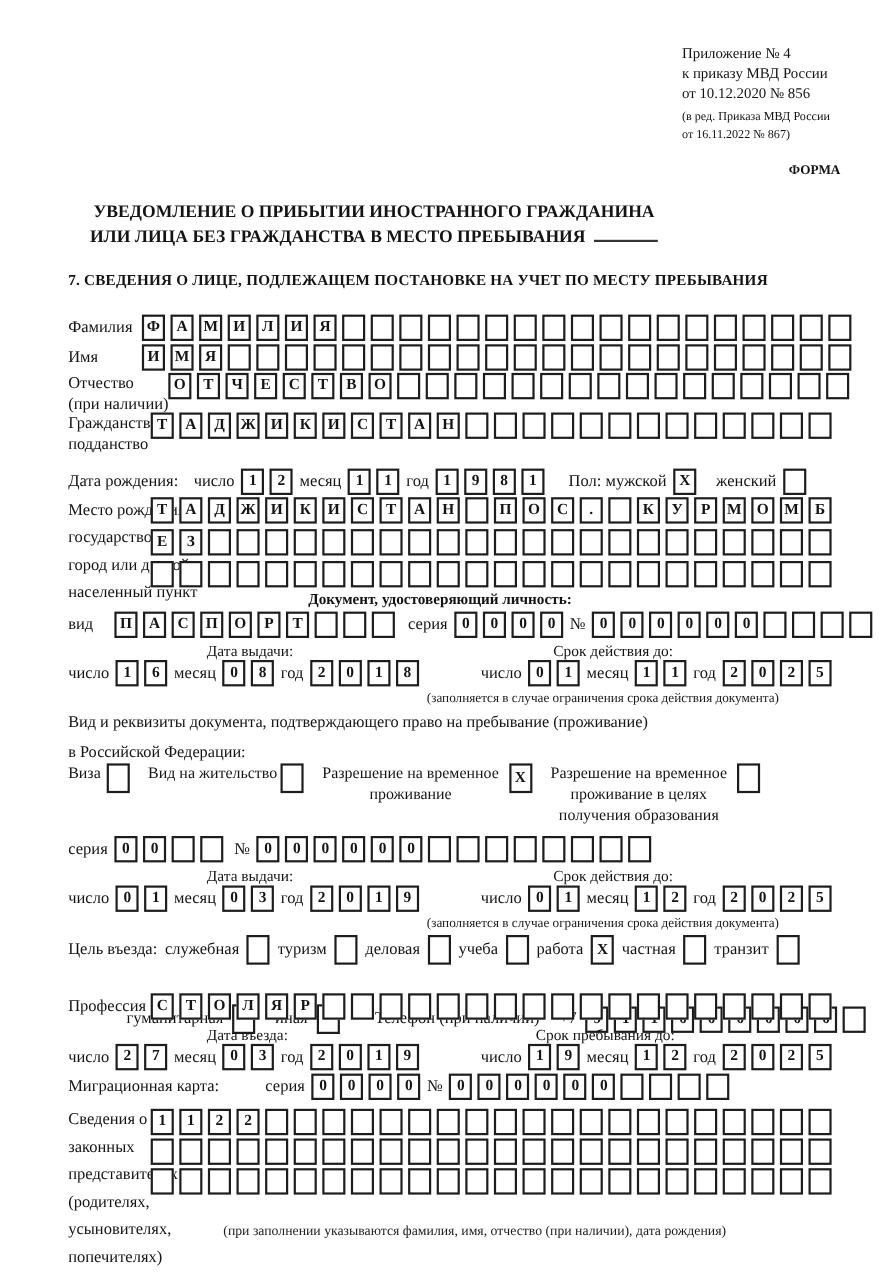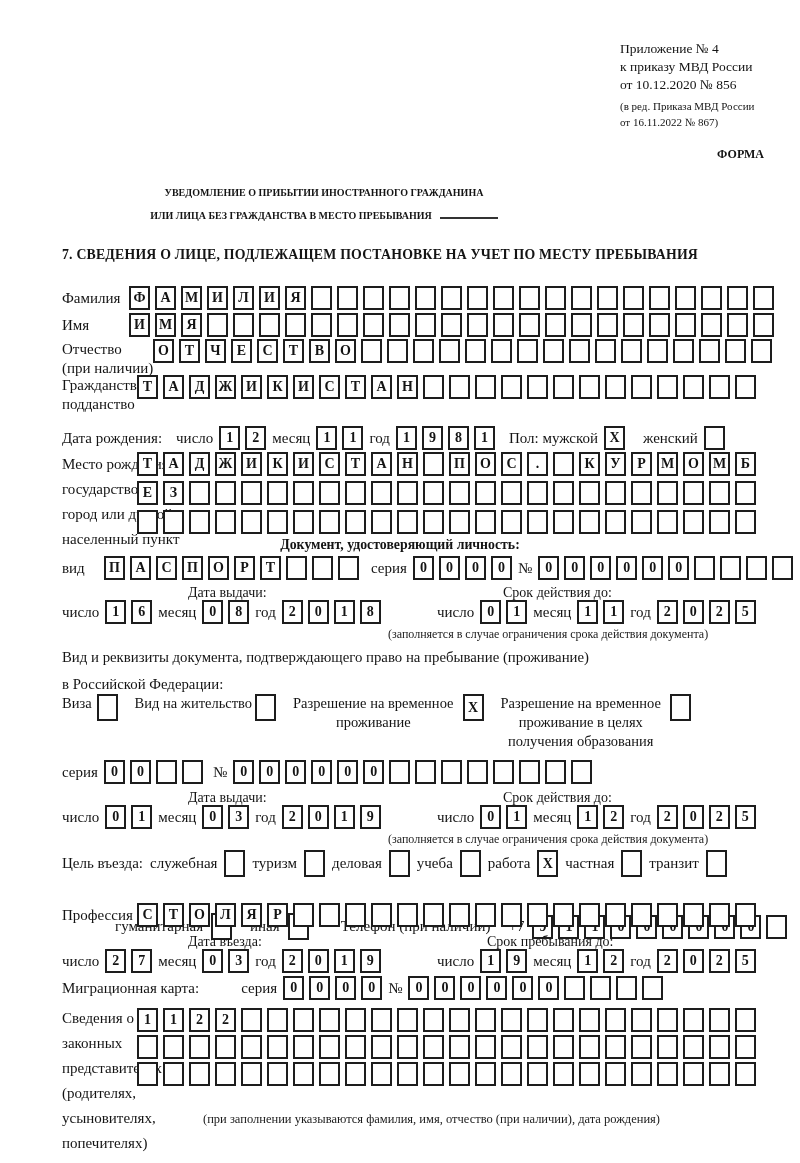--- a/index.html
+++ b/index.html
@@ -35,21 +35,21 @@
   <div class="abs" style="left:620px;top:40px">
     <div class="lbl" style="font-size:13.5px;line-height:18px">Приложение № 4</div>
     <div class="lbl" style="font-size:13.5px;line-height:18px">к приказу МВД России</div>
     <div class="lbl" style="font-size:13.5px;line-height:18px">от 10.12.2020 № 856</div>
     <div class="small" style="margin-top:4px;line-height:16px">(в ред. Приказа МВД России</div>
     <div class="small" style="line-height:16px">от 16.11.2022 № 867)</div>
   </div>
 
   <div class="abs bold" style="left:0;top:147px;width:764px;text-align:right;font-size:12px">ФОРМА</div>
 
-  <div class="abs center bold" style="left:0;top:181px;width:648px;font-size:10px;line-height:23px">
+  <div class="abs center bold" style="left:16px;top:181px;width:648px;font-size:16px;line-height:23px">
     <div>УВЕДОМЛЕНИЕ О ПРИБЫТИИ ИНОСТРАННОГО ГРАЖДАНИНА</div>
     <div><span>ИЛИ ЛИЦА БЕЗ ГРАЖДАНСТВА В МЕСТО ПРЕБЫВАНИЯ</span><span class="title-underline"></span></div>
   </div>
 
   <div class="abs bold" style="left:62px;top:247px;font-size:13.8px;letter-spacing:0.2px">7. СВЕДЕНИЯ О ЛИЦЕ, ПОДЛЕЖАЩЕМ ПОСТАНОВКЕ НА УЧЕТ ПО МЕСТУ ПРЕБЫВАНИЯ</div>
 
   <div class="abs row" style="left:62px;top:286px">
     <span class="lbl" style="width:61px">Фамилия</span>
     <span class="cells">
         <span class="cell">Ф</span>
@@ -185,21 +185,21 @@
         <span class="cell">1</span>
         <span class="cell">1</span>
       </span>
     <span class="w">год</span>
     <span class="cells">
         <span class="cell">1</span>
         <span class="cell">9</span>
         <span class="cell">8</span>
         <span class="cell">1</span>
       </span>
-    <span class="lbl" style="margin-left:8px">Пол: мужской</span>
+    <span class="lbl" style="margin-left:16px">Пол: мужской</span>
     <span class="cell">X</span>
     <span class="lbl" style="margin-left:12px">женский</span>
     <span class="cell"></span>
   </div>
 
   <div class="abs labelcol" style="left:62px;top:452px">
     <div>Место рождения:</div>
     <div>государство</div>
     <div>город или другой</div>
     <div>населенный пункт</div>

